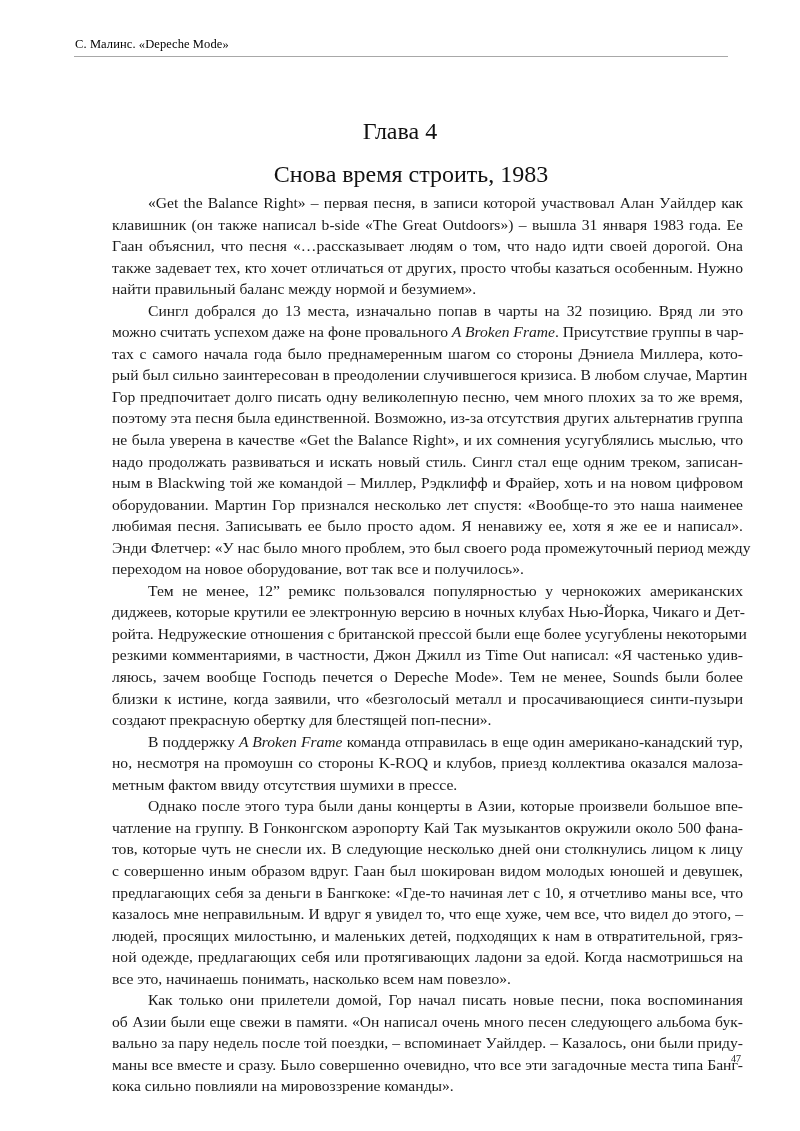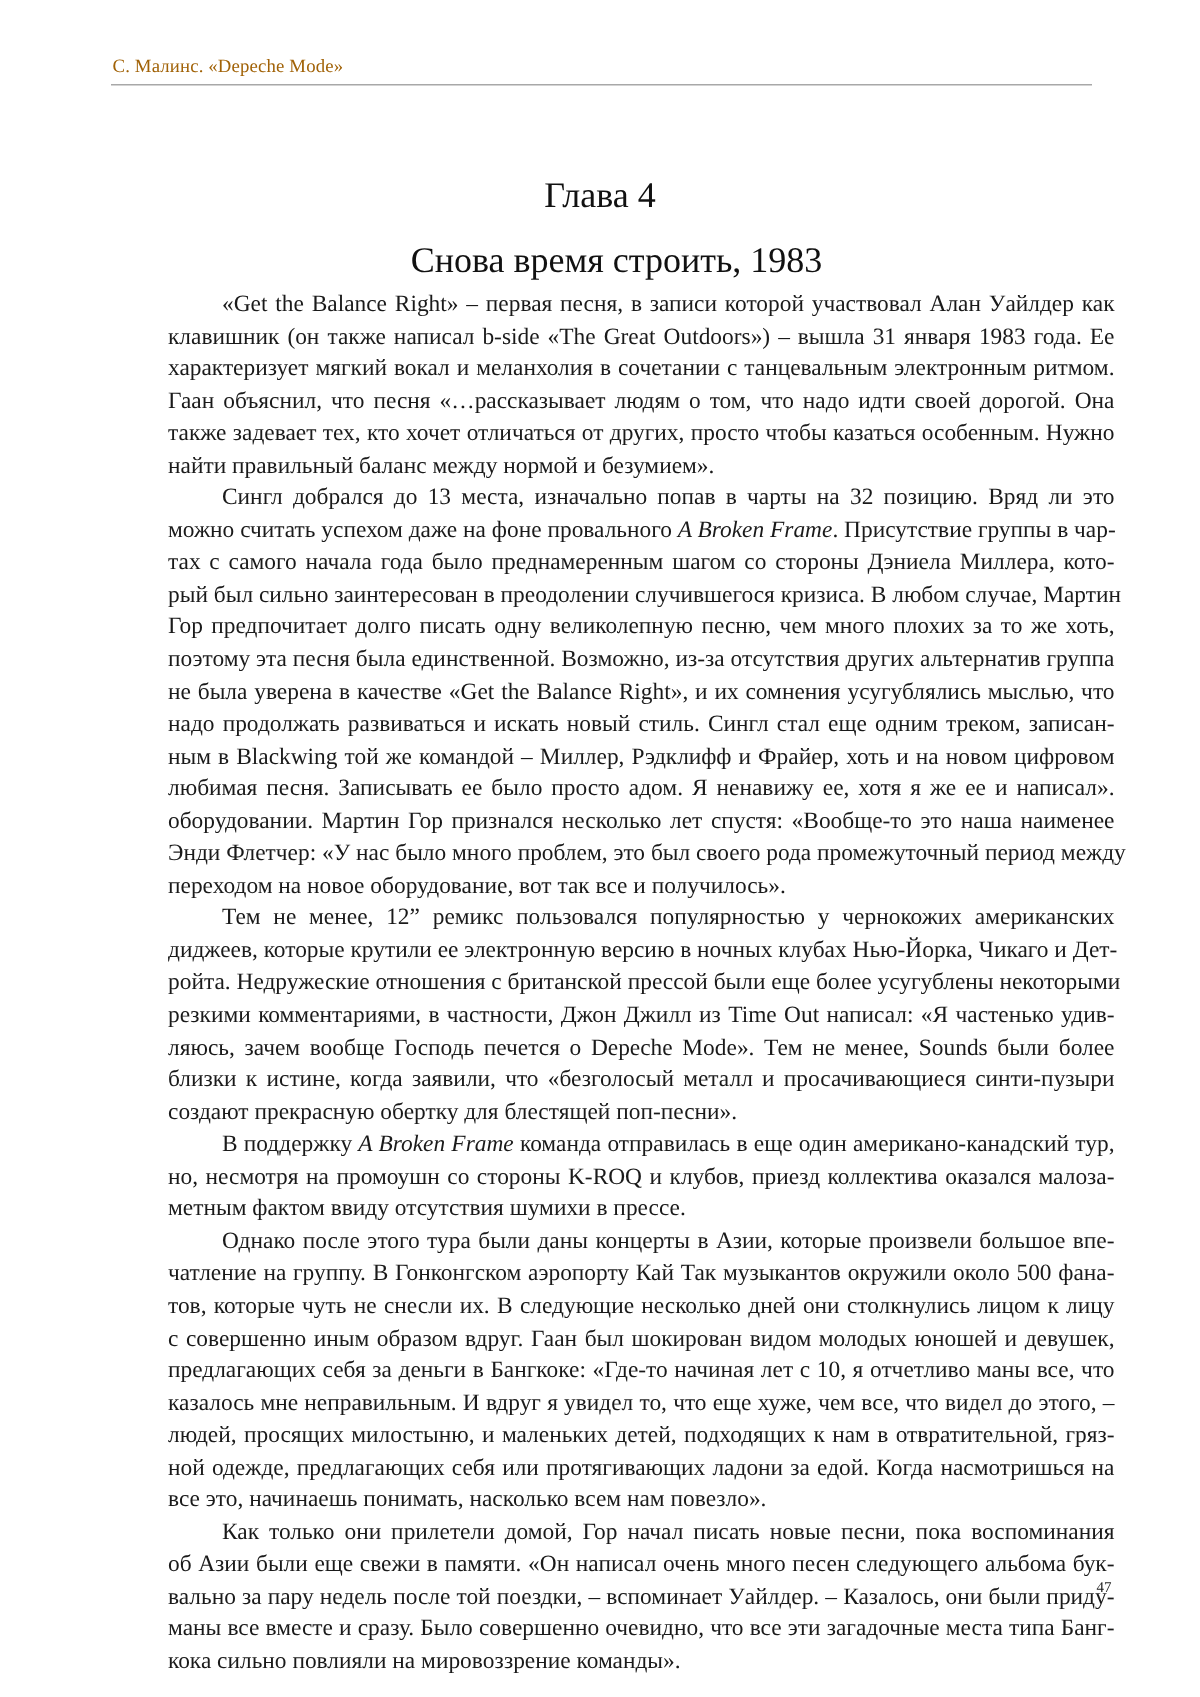--- a/index.html
+++ b/index.html
@@ -1,17 +1,17 @@
 <!DOCTYPE html>
 <html><head>
 <meta charset="utf-8">
 <style>
   html, body { margin:0; padding:0; background:#fff; }
   body { width:800px; height:1131px; position:relative; overflow:hidden; font-family:"Liberation Serif", serif; color:#1a1a1a; }
-  .running-head { position:absolute; left:75px; top:37px; font-size:12.5px; color:#a16207; letter-spacing:0.1px; }
+  .running-head { position:absolute; left:75px; top:37px; font-size:12.5px; color:#000000; letter-spacing:0.1px; }
   .head-rule { position:absolute; left:74px; top:56px; width:412px; height:0; border-top:1.5px solid #a8a8a8; }
   .head-rule { width:412px; }
   .chapter { position:absolute; left:0; width:800px; text-align:center; font-weight:normal; font-size:24px; line-height:30px; color:#111; }
   .chapter.l1 { top:116px; }
   .chapter.l2 { top:159px;padding-left:11px; }
   .body-text { position:absolute; left:112px; top:180px; width:631px; font-size:15.6px; line-height:21.55px;margin-top:12px; }
   .line { display:block; white-space:nowrap; text-align:justify; text-align-last:justify; height:21.55px; }
   .line.indent { padding-left:36px; }
   .line.last { text-align-last:left; }
   .page-number { position:absolute; left:731px; top:1053px; font-size:10px; color:#222; }
@@ -23,37 +23,36 @@
 <div class="running-head">С.  Малинс.  «Depeche Mode»</div>
 <div class="head-rule" style="width:654px;"></div>
 
 <div class="chapter l1">Глава 4</div>
 <div class="chapter l2">Снова время строить, 1983</div>
 
 <div class="body-text" id="body-text">
     <div>
       <span class="line indent">«Get the Balance Right» – первая песня, в записи которой участвовал Алан Уайлдер как</span>
       <span class="line">клавишник (он также написал b-side «The Great Outdoors») – вышла 31 января 1983 года. Ее</span>
-      <span class="line">характеризует мягкий вокал и меланхолия в сочетании с танцевальным электронным ритмом.</span>
       <span class="line">Гаан объяснил, что песня «…рассказывает людям о том, что надо идти своей дорогой. Она</span>
       <span class="line">также задевает тех, кто хочет отличаться от других, просто чтобы казаться особенным. Нужно</span>
       <span class="line last">найти правильный баланс между нормой и безумием».</span>
     </div>
     <div>
       <span class="line indent">Сингл добрался до 13 места, изначально попав в чарты на 32 позицию. Вряд ли это</span>
       <span class="line">можно считать успехом даже на фоне провального <i>A Broken Frame</i>. Присутствие группы в чар-</span>
       <span class="line">тах с самого начала года было преднамеренным шагом со стороны Дэниела Миллера, кото-</span>
       <span class="line">рый был сильно заинтересован в преодолении случившегося кризиса. В любом случае, Мартин</span>
-      <span class="line">Гор предпочитает долго писать одну великолепную песню, чем много плохих за то же хоть,</span>
+      <span class="line">Гор предпочитает долго писать одну великолепную песню, чем много плохих за то же время,</span>
       <span class="line">поэтому эта песня была единственной. Возможно, из-за отсутствия других альтернатив группа</span>
       <span class="line">не была уверена в качестве «Get the Balance Right», и их сомнения усугублялись мыслью, что</span>
       <span class="line">надо продолжать развиваться и искать новый стиль. Сингл стал еще одним треком, записан-</span>
       <span class="line">ным в Blackwing той же командой – Миллер, Рэдклифф и Фрайер, хоть и на новом цифровом</span>
+      <span class="line">оборудовании. Мартин Гор признался несколько лет спустя: «Вообще-то это наша наименее</span>
       <span class="line">любимая песня. Записывать ее было просто адом. Я ненавижу ее, хотя я же ее и написал».</span>
-      <span class="line">оборудовании. Мартин Гор признался несколько лет спустя: «Вообще-то это наша наименее</span>
       <span class="line">Энди Флетчер: «У нас было много проблем, это был своего рода промежуточный период между</span>
       <span class="line last">переходом на новое оборудование, вот так все и получилось».</span>
     </div>
     <div>
       <span class="line indent">Тем не менее, 12” ремикс пользовался популярностью у чернокожих американских</span>
       <span class="line">диджеев, которые крутили ее электронную версию в ночных клубах Нью-Йорка, Чикаго и Дет-</span>
       <span class="line">ройта. Недружеские отношения с британской прессой были еще более усугублены некоторыми</span>
       <span class="line">резкими комментариями, в частности, Джон Джилл из Time Out написал: «Я частенько удив-</span>
       <span class="line">ляюсь, зачем вообще Господь печется о Depeche Mode». Тем не менее, Sounds были более</span>
       <span class="line">близки к истине, когда заявили, что «безголосый металл и просачивающиеся синти-пузыри</span>

